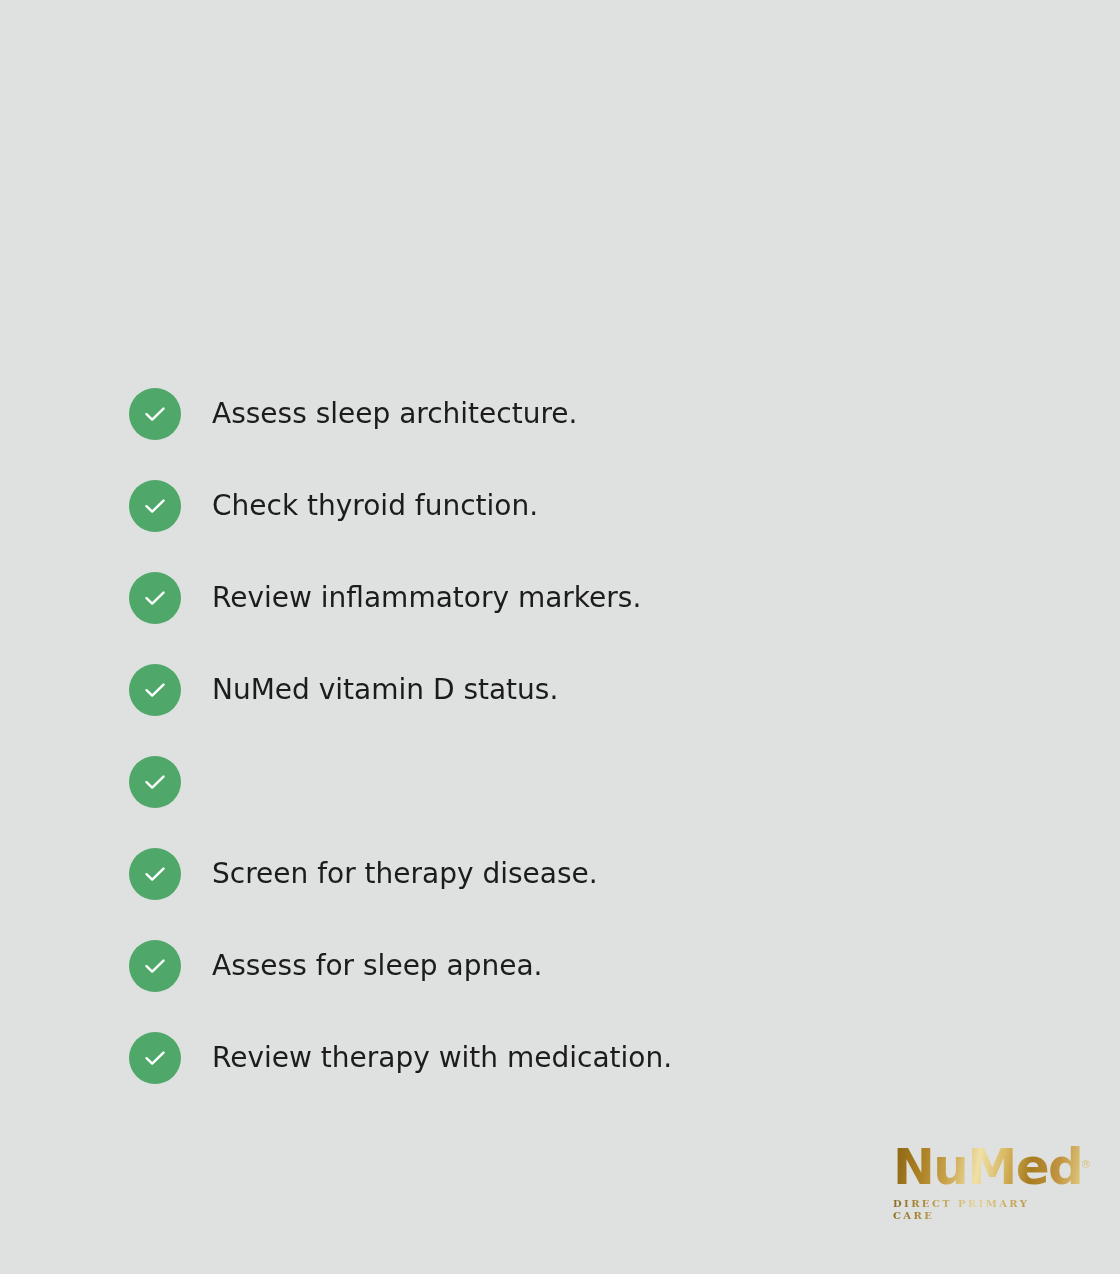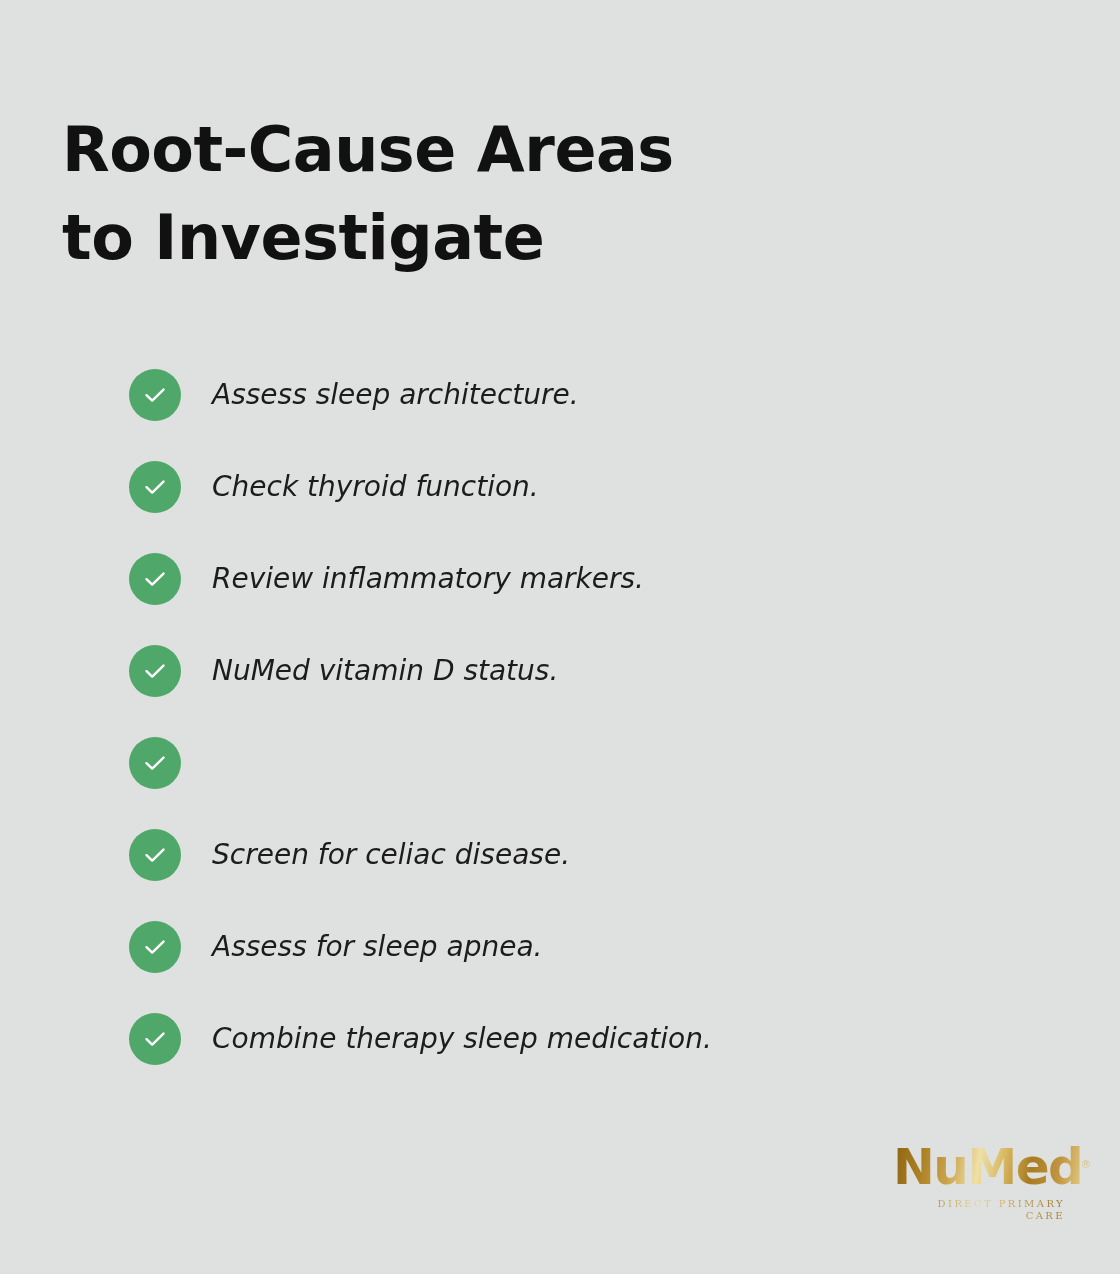--- a/index.html
+++ b/index.html
@@ -39,24 +39,23 @@
     line-height: 88px;
     letter-spacing: -0.5px;
     color: #111111;
     white-space: pre-line;
   }
 
   
   .checklist {
     position: absolute;
     left: 129px;
-    top: 369px;
+    top: 388px;
     width: 900px;
     list-style: none;
-    font-style: italic;
   }
 
   .check-item {
     display: flex;
     align-items: center;
     height: 52px;
     margin-bottom: 40px;
   }
 
   .check-item:last-child { margin-bottom: 0; }
@@ -87,21 +86,21 @@
     color: #1c1c1c;
     white-space: nowrap;
   }
 
   
   .logo {
     position: absolute;
     left: 893px;
     top: 1141px;
     width: 172px;
-    text-align: right;
+    text-align: left;
   }
 
   .logo-wordmark {
     position: relative;
     display: inline-block;
     font-family: "DejaVu Sans", "Liberation Sans", sans-serif;
     font-size: 50px;
     font-weight: 700;
     letter-spacing: -1.5px;
     line-height: 52px;
@@ -129,44 +128,41 @@
     letter-spacing: 0;
     color: #d9c584;
     -webkit-text-fill-color: #d9c584;
     background: none;
   }
 
   .logo-tagline {
     margin-top: 5px;
     font-family: "DejaVu Serif", "Liberation Serif", serif;
     font-size: 10px;
-    font-weight: 400;
+    font-weight: 700;
     letter-spacing: 2.4px;
     line-height: 12px;
     background: linear-gradient(95deg,
         #8d6a22 0%,
         #b08f3e 20%,
         #e6d59c 48%,
         #c3a051 72%,
         #9d7b2c 100%);
     -webkit-background-clip: text;
     background-clip: text;
     color: transparent;
     -webkit-text-fill-color: transparent;
     display: inline-block;
   }
 </style>
 </head>
 <body>
 
 <div class="slide">
 
-  <div class="title-block">
-    <h1 class="title">Root-Cause Areas to Investigate</h1>
-  </div>
 
   <ul class="checklist">
 
     <li class="check-item">
       <span class="check-badge">
         <svg viewBox="0 0 28 28" xmlns="http://www.w3.org/2000/svg" aria-hidden="true">
           <path d="M5.5 14.2 L11.2 19.6 L22.5 8.6" fill="none" stroke="#ffffff" stroke-width="2.4" stroke-linecap="round" stroke-linejoin="round"></path>
         </svg>
       </span>
       <span class="check-label">Assess sleep architecture.</span>
@@ -206,39 +202,39 @@
         </svg>
       </span>
     </li>
 
     <li class="check-item">
       <span class="check-badge">
         <svg viewBox="0 0 28 28" xmlns="http://www.w3.org/2000/svg" aria-hidden="true">
           <path d="M5.5 14.2 L11.2 19.6 L22.5 8.6" fill="none" stroke="#ffffff" stroke-width="2.4" stroke-linecap="round" stroke-linejoin="round"></path>
         </svg>
       </span>
-      <span class="check-label">Screen for celiac disease.</span>
+      <span class="check-label">Screen for therapy disease.</span>
     </li>
 
     <li class="check-item">
       <span class="check-badge">
         <svg viewBox="0 0 28 28" xmlns="http://www.w3.org/2000/svg" aria-hidden="true">
           <path d="M5.5 14.2 L11.2 19.6 L22.5 8.6" fill="none" stroke="#ffffff" stroke-width="2.4" stroke-linecap="round" stroke-linejoin="round"></path>
         </svg>
       </span>
       <span class="check-label">Assess for sleep apnea.</span>
     </li>
 
     <li class="check-item">
       <span class="check-badge">
         <svg viewBox="0 0 28 28" xmlns="http://www.w3.org/2000/svg" aria-hidden="true">
           <path d="M5.5 14.2 L11.2 19.6 L22.5 8.6" fill="none" stroke="#ffffff" stroke-width="2.4" stroke-linecap="round" stroke-linejoin="round"></path>
         </svg>
       </span>
-      <span class="check-label">Combine therapy sleep medication.</span>
+      <span class="check-label">Review therapy with medication.</span>
     </li>
 
   </ul>
 
   <div class="logo">
     <div class="logo-wordmark"><span>NuMed</span><span class="logo-reg">®</span></div>
     <div class="logo-tagline">DIRECT PRIMARY CARE</div>
   </div>
 
 </div>

